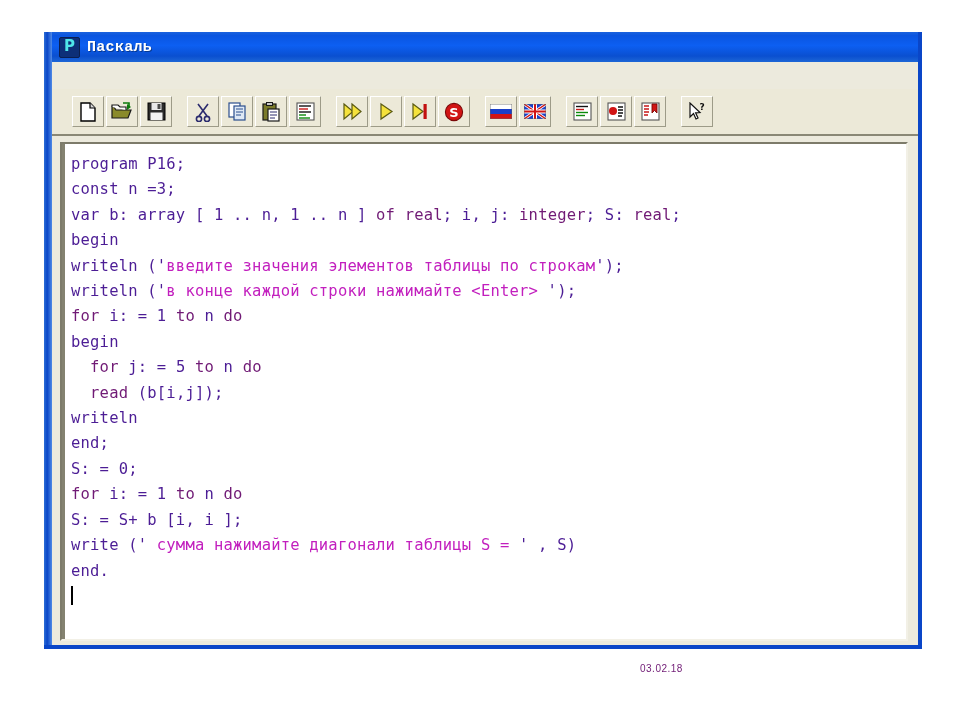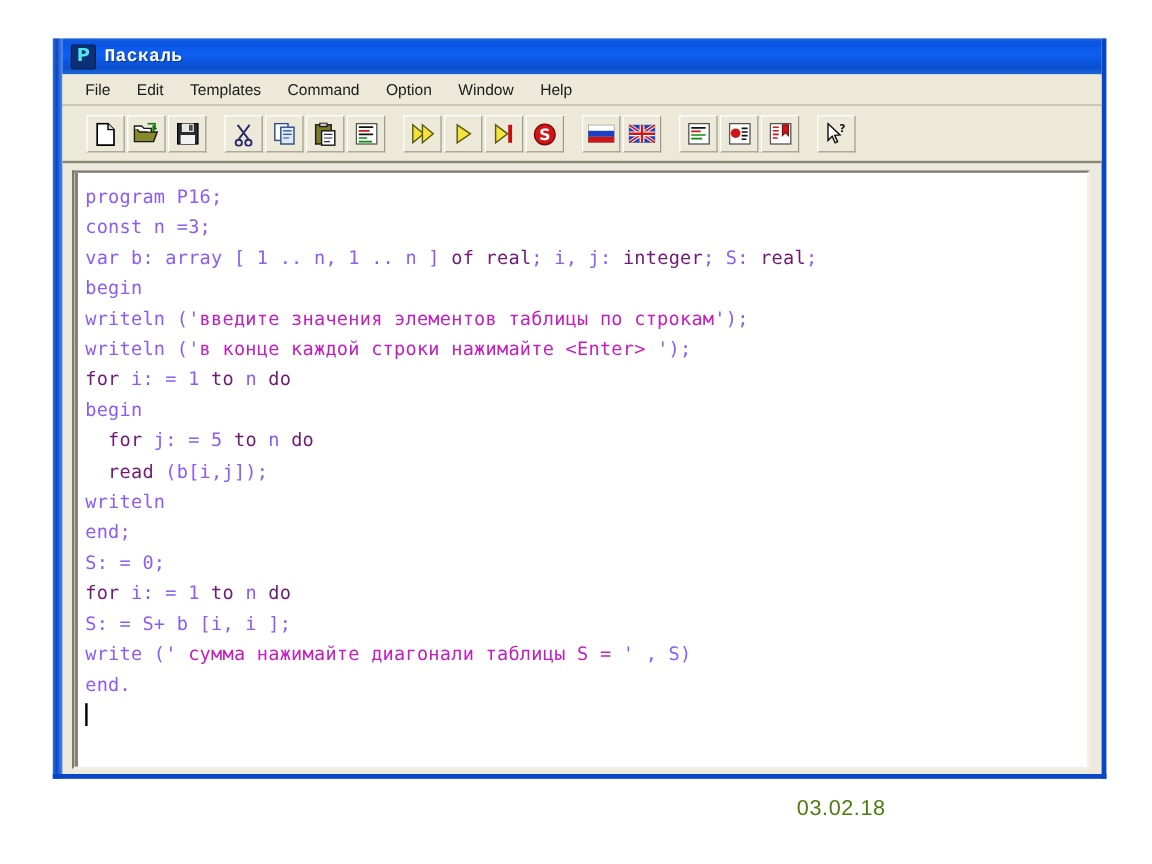--- a/index.html
+++ b/index.html
@@ -139,64 +139,54 @@
     margin:0;
     font-family:"DejaVu Sans Mono","Liberation Mono",monospace;
     font-size:15.5px;
     line-height:25.4px;
     color:#1a1a6e;
     white-space:pre;
     letter-spacing:0.2px;
   }
   .kw{color:#701a75;}
   .str{color:#c21fbe;text-align:right;}
-  .nrm{color:#8b5cf6;}
+  .nrm{color:#4c1d95;}
   #caret{
     display:inline-block;
     width:2px;height:19px;
     background:#000000;
     vertical-align:-4px;
   }
 
   
   #date-stamp{
     position:absolute;
     left:640px; top:663px;
-    font-size:18px;
-    color:#4d7c0f;
+    font-size:10px;
+    color:#701a75;
     font-family:"Liberation Sans", sans-serif;
     letter-spacing:0.5px;
-    margin-left:24px;
   }
 </style>
 </head>
 <body>
 
 <div id="app-window">
 
   <div class="frame-left"></div>
   <div class="frame-right"></div>
   <div class="frame-bottom"></div>
 
   <div id="title-bar">
     <div id="title-icon">
       <span class="p-glyph">P</span>
     </div>
     <div id="title-text">Паскаль</div>
   </div>
 
-  <div id="menu-bar">
-    <div class="menu-item">File</div>
-    <div class="menu-item">Edit</div>
-    <div class="menu-item">Templates</div>
-    <div class="menu-item">Command</div>
-    <div class="menu-item">Option</div>
-    <div class="menu-item">Window</div>
-    <div class="menu-item">Help</div>
-  </div>
 
   <div id="toolbar">
 
     <div class="tb-group">
       <div class="tb-btn">
         <span>
           <svg width="18" height="20" viewBox="0 0 18 20">
             <path d="M2 1 L11 1 L16 6 L16 19 L2 19 Z" fill="#ffffff" stroke="#000000" stroke-width="1.4"></path>
             <path d="M11 1 L11 6 L16 6" fill="#d8d8d8" stroke="#000000" stroke-width="1.2"></path>
           </svg>

